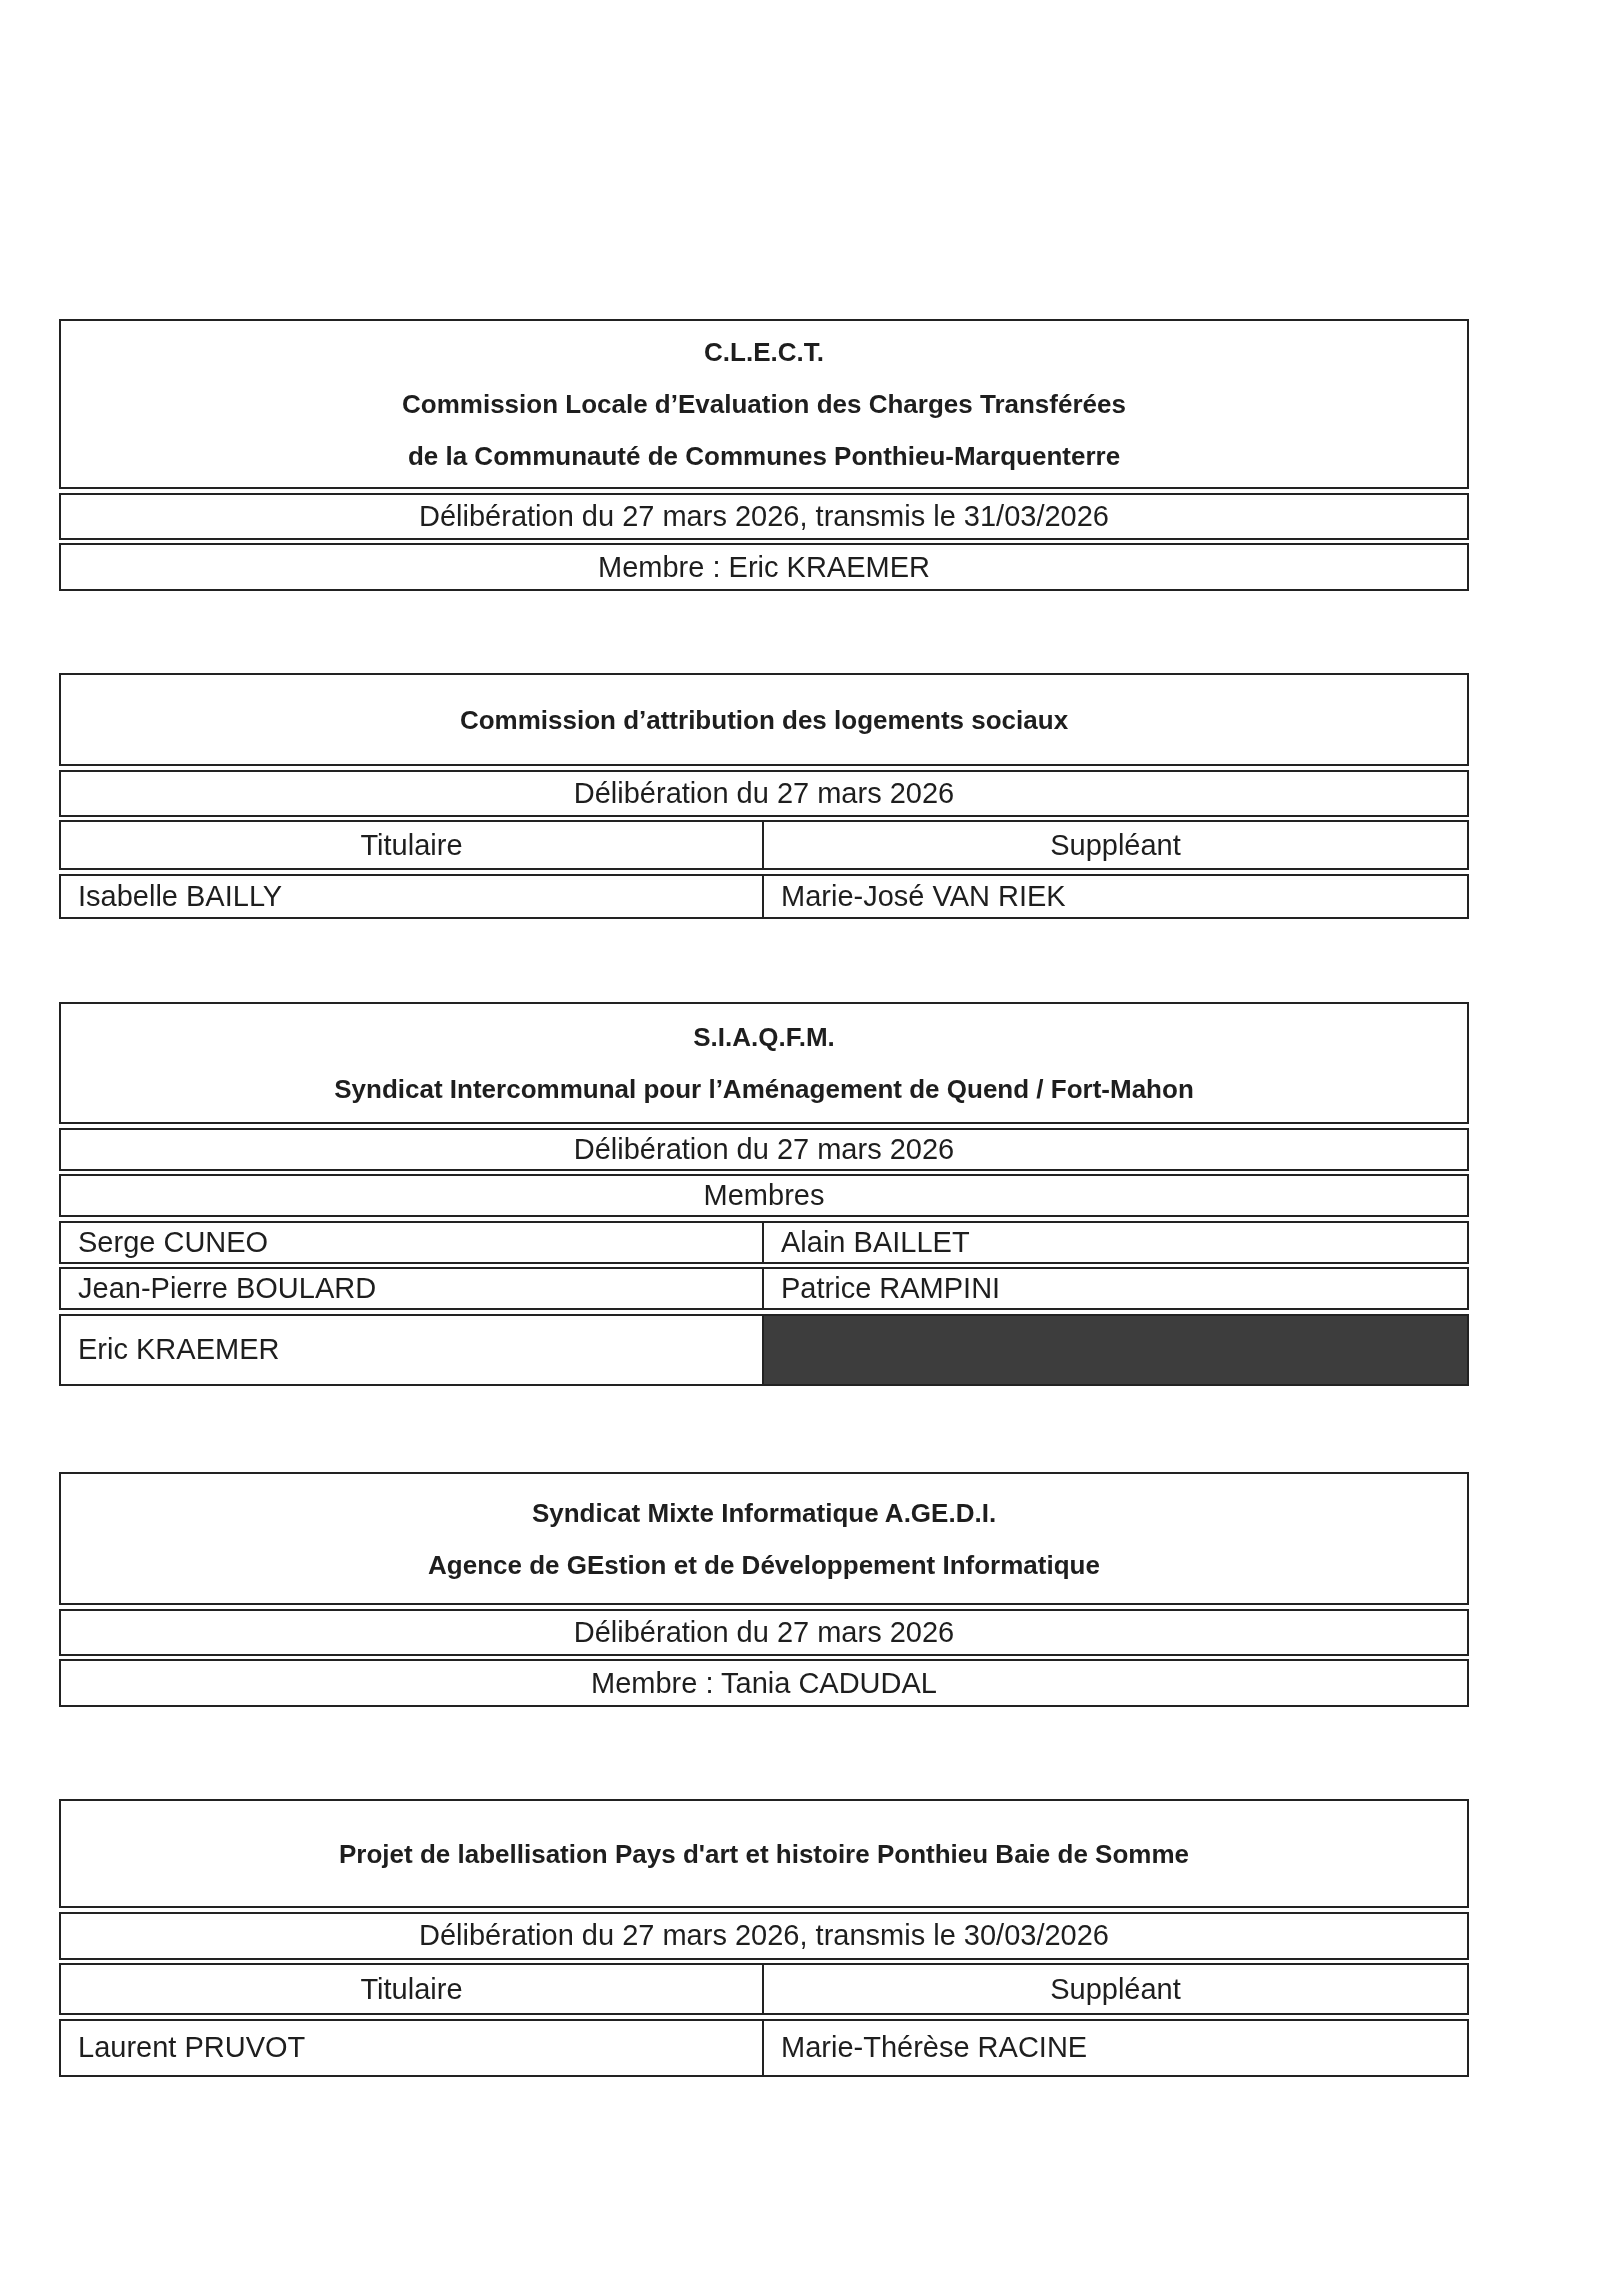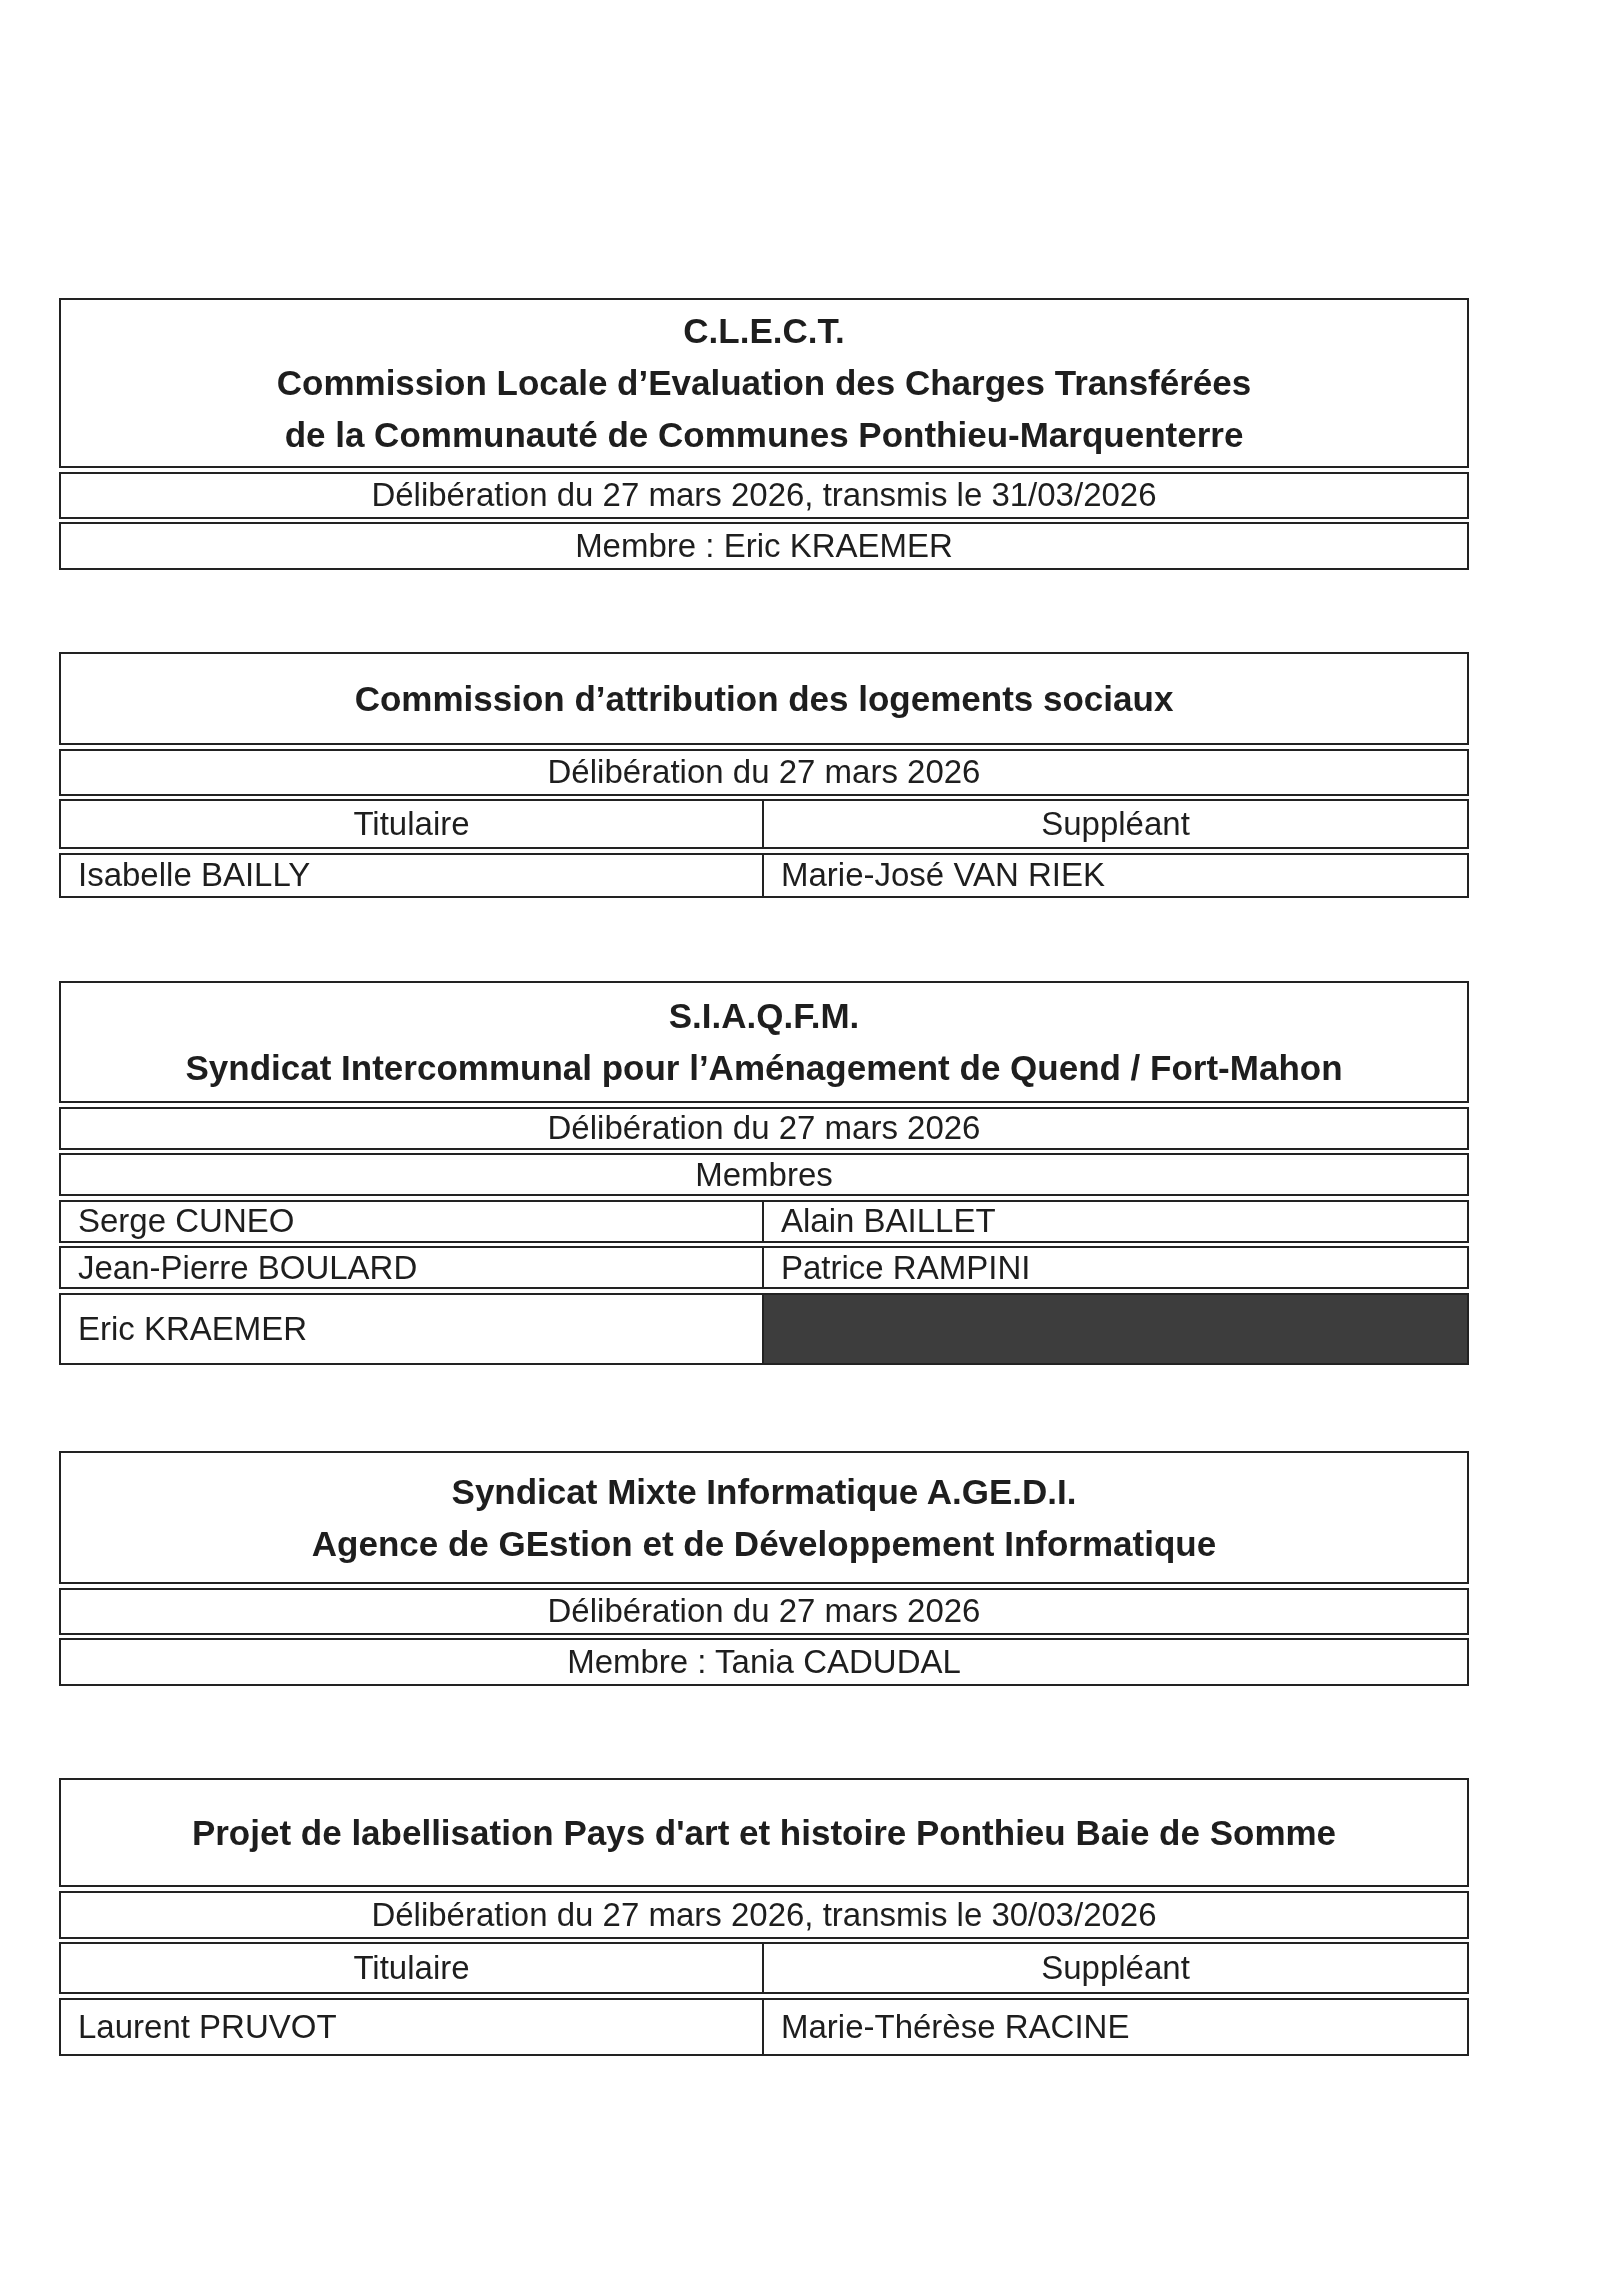--- a/index.html
+++ b/index.html
@@ -19,30 +19,31 @@
   }
   .row {
     box-sizing: border-box;
     border: 2.7px solid #222222;
     background: #ffffff;
     margin-bottom: 3.6px;
     display: flex;
     align-items: center;
     justify-content: center;
     text-align: center;
-    font-size: 33px;
+    font-size: 29px;
     white-space: nowrap;
     overflow: visible;
   }
   .row:last-child { margin-bottom: 8px; }
   .title-row {
     flex-direction: column;
     font-weight: bold;
-    font-size: 35px;
+    font-size: 26px;
     line-height: 52px;
+    margin-top: 21px;
   }
   .cols { padding: 0; }
   .cell {
     box-sizing: border-box;
     flex: 1 1 50%;
     height: 100%;
     display: flex;
     align-items: center;
     justify-content: center;
     white-space: nowrap;

